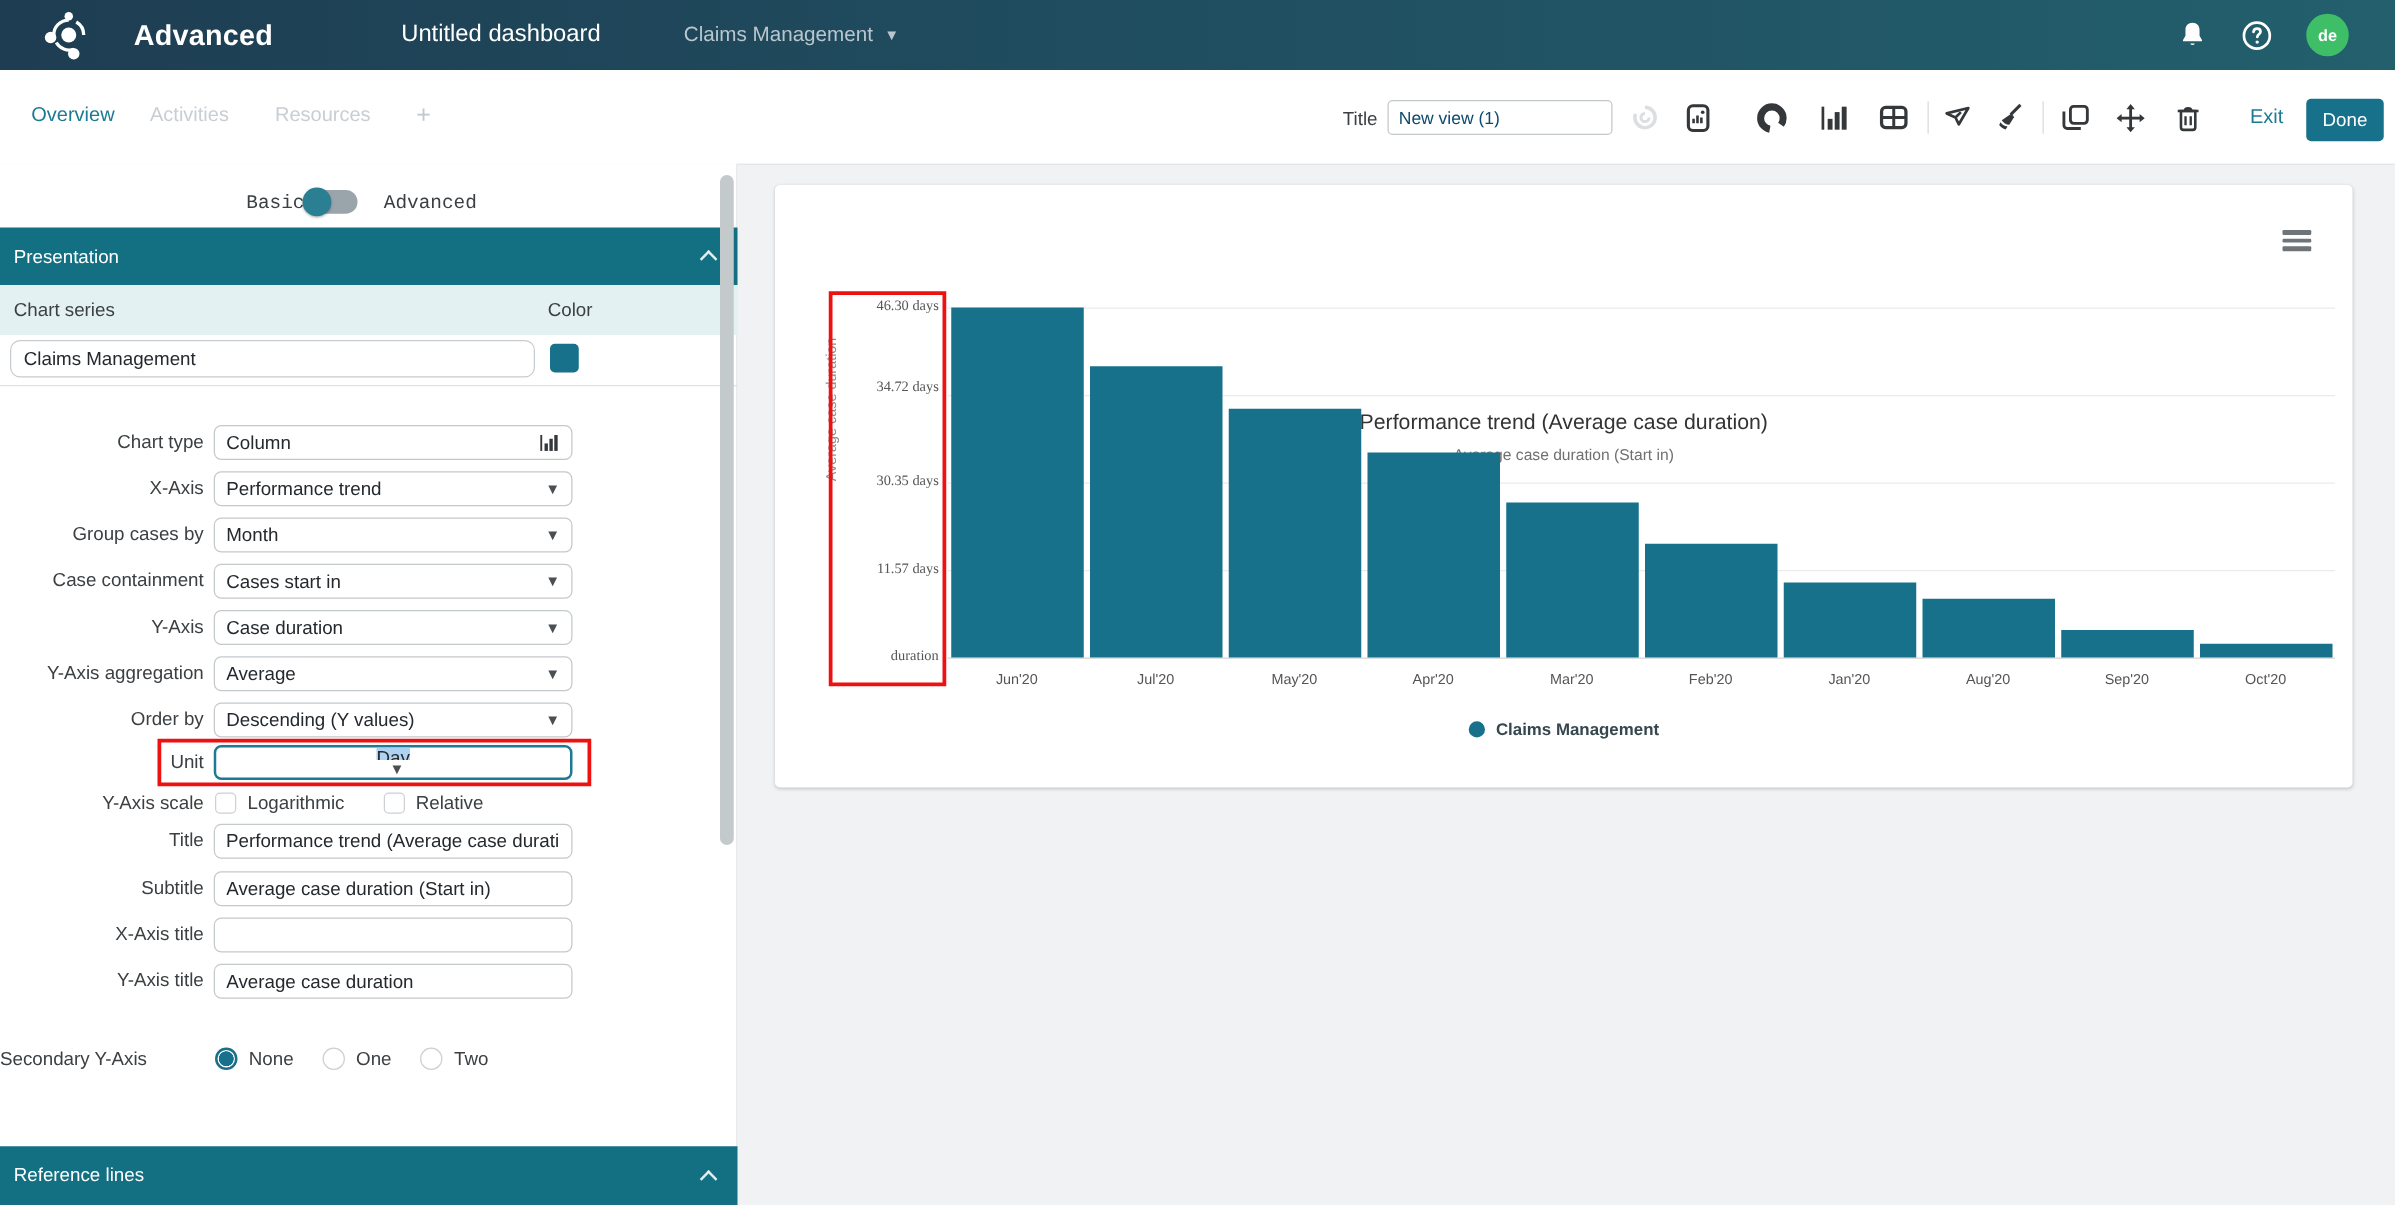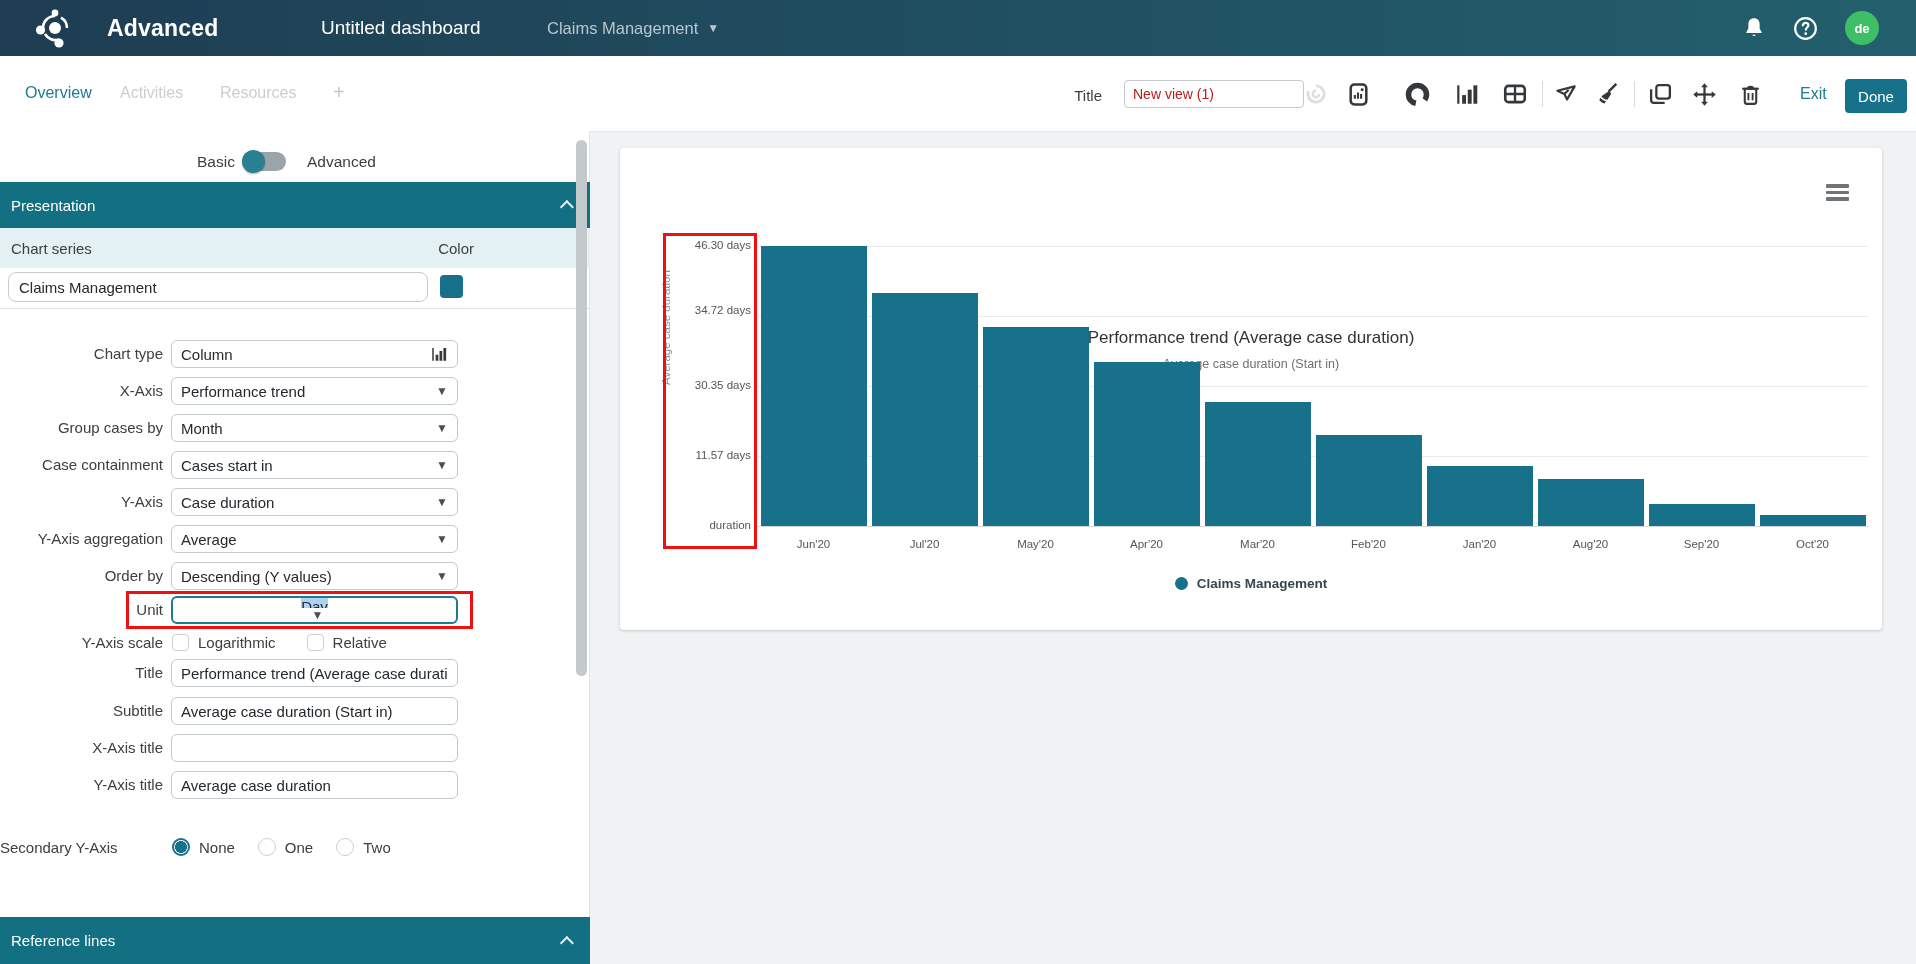--- a/index.html
+++ b/index.html
@@ -17,37 +17,37 @@
 
   
   .toolbar { position:absolute; left:0; top:56px; width:1916px; height:75px; background:#fff; }
   .tab { position:absolute; top:28px; font-size:16px; cursor:pointer; }
   .tab.active { color:#1d7a93; }
   .tab.inactive { color:#c9ced3; }
   .tab.add { color:#c3c8cc; font-size:20px; }
   .title-label { position:absolute; top:31px; font-size:15px; color:#3c4043; }
   .title-input { position:absolute; left:1110px; top:24px; width:180px; height:28px;
                  border:1px solid #c4c9cc; border-radius:4px; padding:0 8px; font-size:14px;
-                 color:#b91c1c; font-family:inherit;margin-left:14px; }
+                 color:#0c4a6e; font-family:inherit; }
   .icon-btn { position:absolute; top:20px; width:36px; height:36px; display:flex;
               align-items:center; justify-content:center; cursor:pointer; }
   .vsep { position:absolute; top:25px; width:1px; height:26px; background:#d8dbdd; }
   .exit-link { position:absolute; left:1800px; top:29px; font-size:16px; color:#1d7a93; cursor:pointer; }
   .done-btn { position:absolute; left:1845px; top:23px; width:62px; height:34px; background:#17718a;
               color:#fff; border:none; border-radius:4px; font-size:15px; font-family:inherit; cursor:pointer; }
 
   
   .content-bg { position:absolute; left:590px; top:131px; width:1326px; height:833px;
                 background:#f0f2f3; border-top:1px solid #e4e7e9; }
   .panel { position:absolute; left:0; top:131px; width:590px; height:833px; background:#fff;
            border-right:1px solid #e2e5e7; }
   .scroll-thumb { position:absolute; left:576px; top:9px; width:11px; height:536px;
                   background:#c4c9cc; border-radius:6px; }
 
-  .toggle-row { position:absolute; left:0; top:14px; width:100%; height:36px; }
+  .toggle-row { position:absolute; left:0; top:14px; width:100%; height:36px;font-family:Liberation Mono, monospace; }
   .toggle-row .lbl { position:absolute; top:8px; font-size:15.5px; color:#3c4043; }
   .switch { position:absolute; left:243px; top:7px; width:43px; height:19px; background:#9aa4ab;
             border-radius:10px; cursor:pointer; }
   .switch .knob { position:absolute; left:-1px; top:-2px; width:23px; height:23px; border-radius:50%;
                   background:#2a7f93; box-shadow:0 1px 2px rgba(0,0,0,.3); }
 
   .section-hdr { position:absolute; left:0; width:590px; height:46px; background:#137083; color:#fff;
                  display:flex; align-items:center; padding:0 16px 0 11px; font-size:15px; cursor:pointer; }
   .section-hdr .chev { margin-left:auto; width:10px; height:10px; border-left:2px solid #dfeef1;
                        border-top:2px solid #dfeef1; transform:rotate(45deg) translateY(3px); }
@@ -84,21 +84,21 @@
                 border-radius:4px; box-shadow:0 1px 3px rgba(60,64,67,.25); }
   .chart-title { position:absolute; left:0; top:180px; width:100%; text-align:center;
                  font-size:17px; color:#333; }
   .chart-sub { position:absolute; left:0; top:209px; width:100%; text-align:center;
                font-size:12.5px; color:#707070; }
   .burger { position:absolute; left:1206px; top:36px; width:23px; cursor:pointer; }
   .burger div { height:3.5px; background:#6f7478; margin-bottom:3px; border-radius:1px; }
   .yaxis-title { position:absolute; left:46px; top:237px; transform:rotate(-90deg) translate(0,-50%);
                  transform-origin:left top; font-size:11.5px; color:#8a8f93; white-space:nowrap; }
   .ticks-col { position:absolute; left:43px; top:98px; width:90px; height:280px; }
-  .tick { position:absolute; right:2px; font-size:11.5px; color:#555; white-space:nowrap; }
+  .tick { position:absolute; right:2px; font-size:11.5px; color:#555; white-space:nowrap;font-family:Liberation Serif, serif; }
   .plot { position:absolute; left:138px; top:98px; width:1110px; height:280px; }
   .gridline { position:absolute; left:0; width:100%; height:1px; background:#ebebeb; }
   .baseline { position:absolute; left:0; bottom:-1px; width:100%; height:1px; background:#d2d6d8; }
   .bar { position:absolute; bottom:0; background:#17718a; cursor:pointer; }
   .xlabels { position:absolute; left:138px; top:390px; width:1110px; height:16px; }
   .xlab { position:absolute; top:0; width:111px; text-align:center; font-size:11.5px; color:#555; }
   .legend { position:absolute; left:0; top:428px; width:100%; display:flex; justify-content:center;
             align-items:center; gap:9px; }
   .legend .dot { width:13px; height:13px; border-radius:50%; }
   .legend .ltext { font-size:13.5px; font-weight:bold; color:#37474f; cursor:pointer; }

